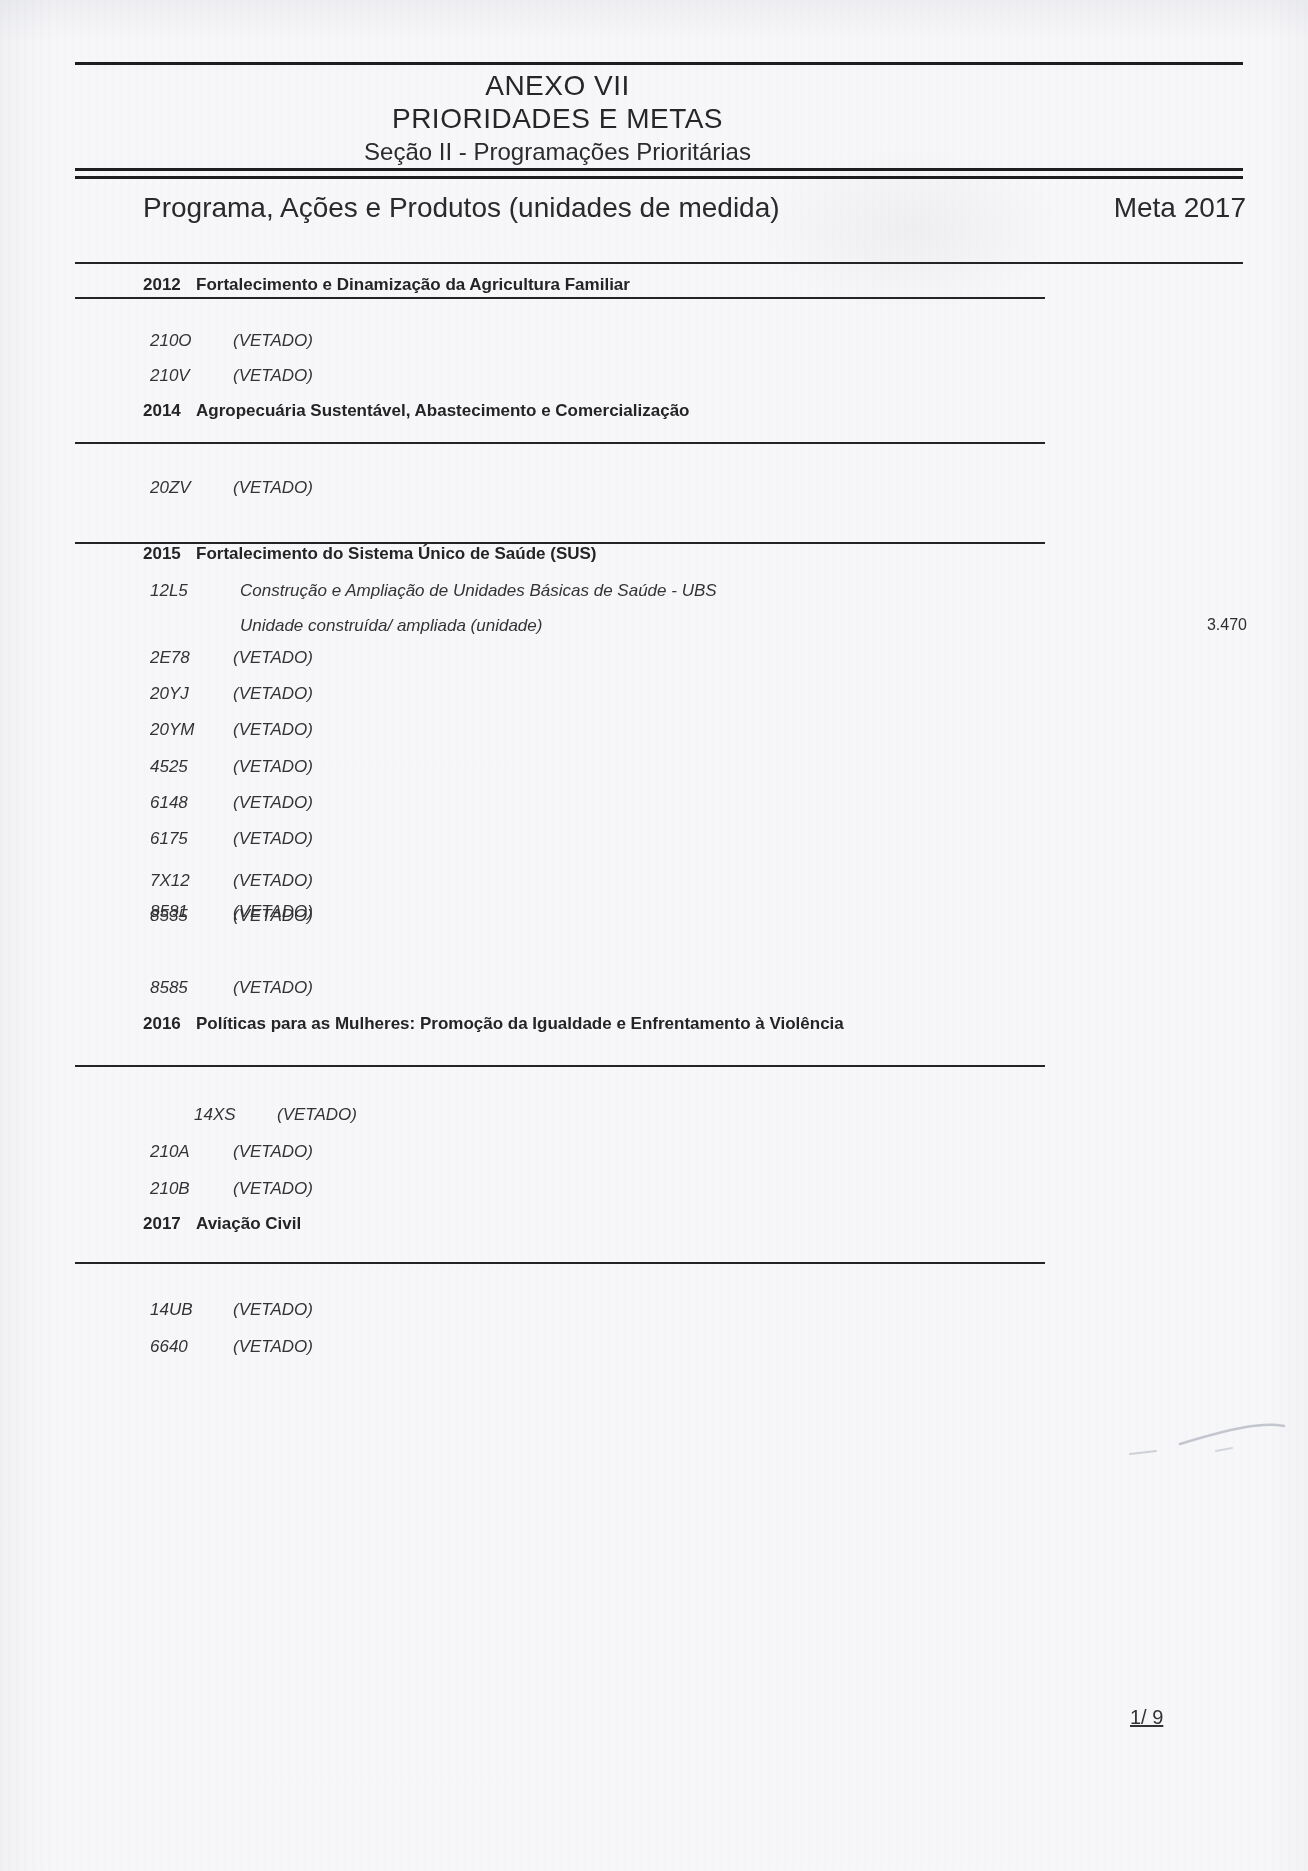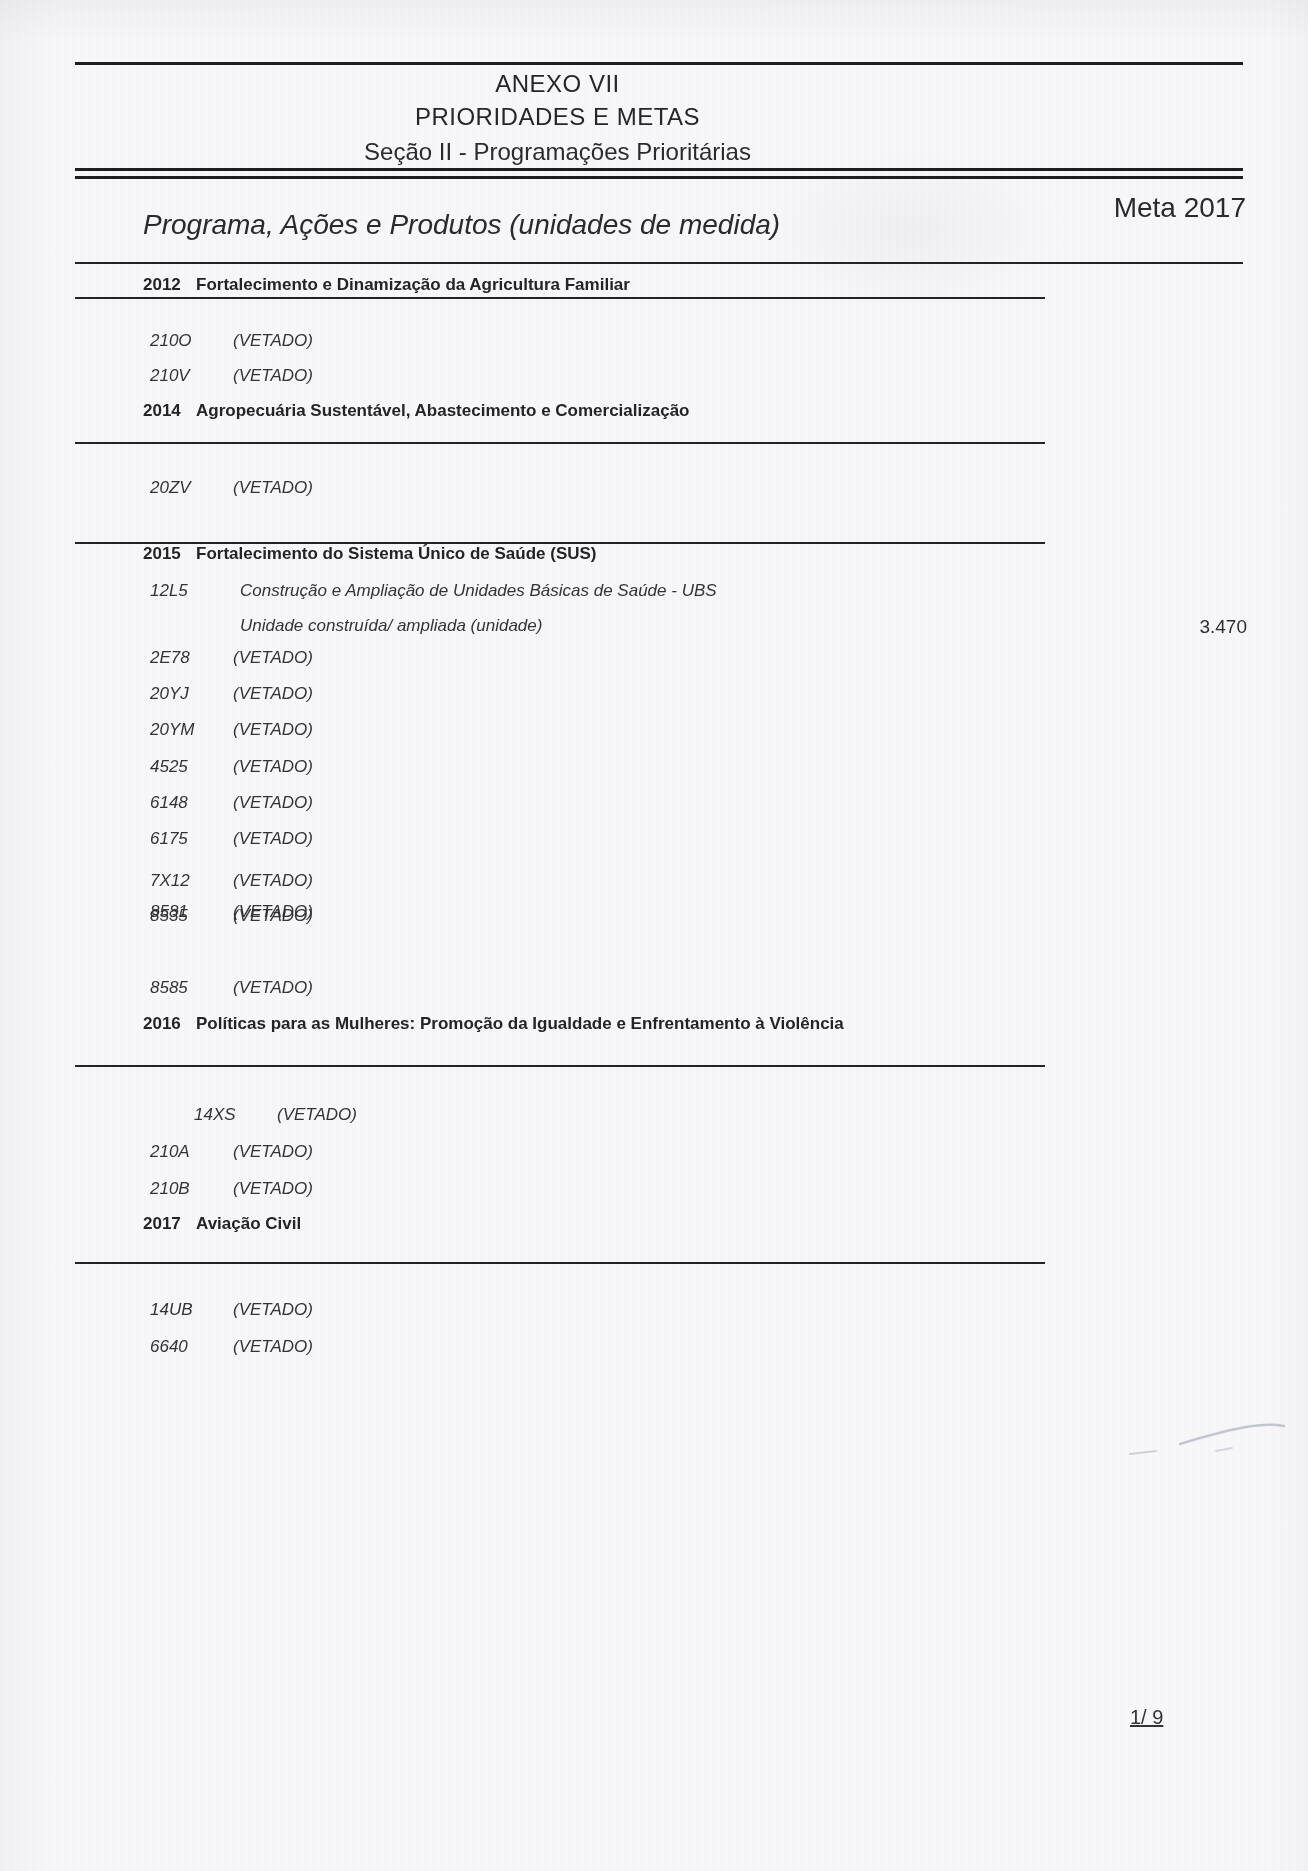--- a/index.html
+++ b/index.html
@@ -15,35 +15,35 @@
       linear-gradient(180deg, rgba(120,125,140,.07), rgba(120,125,140,0) 42px),
       linear-gradient(90deg, rgba(120,125,140,.05), rgba(120,125,140,0) 55px),
       linear-gradient(270deg, rgba(120,125,140,.04), rgba(120,125,140,0) 40px),
       repeating-linear-gradient(90deg, rgba(100,105,125,.012) 0 3px, rgba(0,0,0,0) 3px 8px),
       #f7f7f9;
   }
   .rule{position:absolute;left:75px;width:1168px;height:3px;background:#1e1e20;}
   .rule.thin{height:2px;background:#242426;}
   .rule.body{width:970px;height:2px;background:#242426;}
   .titles{position:absolute;left:75px;width:965px;text-align:center;}
-  .t-main{position:absolute;left:0;width:100%;font-size:24px;letter-spacing:.5px;color:#262628;}
+  .t-main{position:absolute;left:0;width:100%;font-size:28px;letter-spacing:.5px;color:#262628;}
   .t-sec{position:absolute;left:0;width:100%;font-size:24px;color:#2b2b2d;}
-  .hdr-left{position:absolute;left:143px;top:209px;font-size:28px;color:#2a2a2c;font-style:italic;}
+  .hdr-left{position:absolute;left:143px;top:192px;font-size:28px;color:#2a2a2c;}
   .hdr-right{position:absolute;right:62px;top:192px;font-size:28px;color:#2a2a2c;}
   .row{position:absolute;left:0;width:100%;height:22px;font-size:17px;}
   .row .code{position:absolute;white-space:nowrap;}
   .row .lbl{position:absolute;white-space:nowrap;}
   .row.program{font-weight:bold;color:#242426;}
   .row.program .code{left:143px;}
   .row.program .lbl{left:196px;}
   .row.action{font-style:italic;color:#333335;}
   .row.action .code{left:150px;}
   .row.action .lbl{left:233px;}
   .row.action .lbl.prod{left:240px;}
-  .meta-val{position:absolute;right:61px;font-style:normal;font-size:19px;color:#2e2e30;white-space:nowrap;text-align:center;}
+  .meta-val{position:absolute;right:61px;font-style:normal;font-size:16px;color:#2e2e30;white-space:nowrap;text-align:center;}
   .pagenum{position:absolute;left:1130px;top:1706px;font-size:20px;color:#333335;text-decoration:underline;}
   .pencil{position:absolute;left:1112px;top:1418px;width:175px;height:48px;}
 </style>
 </head>
 <body>
 
 <div class="paper">
 
   <div class="rule" style="top:62px"></div>
 

